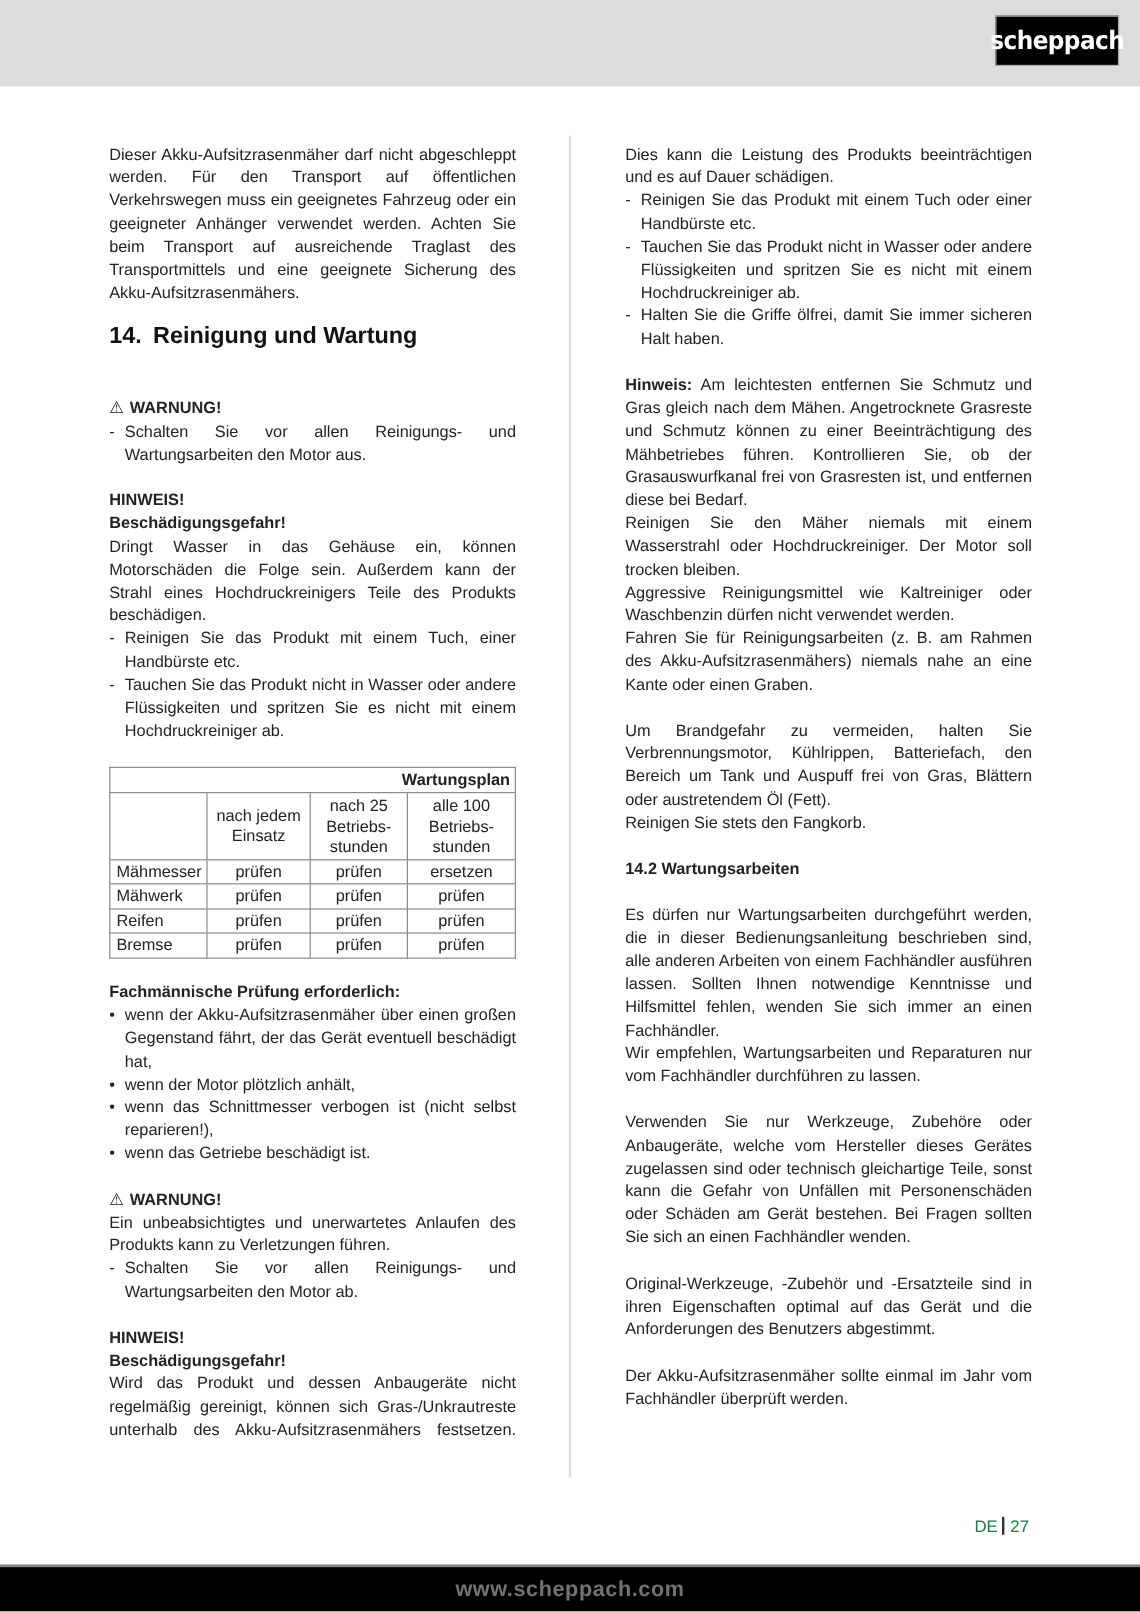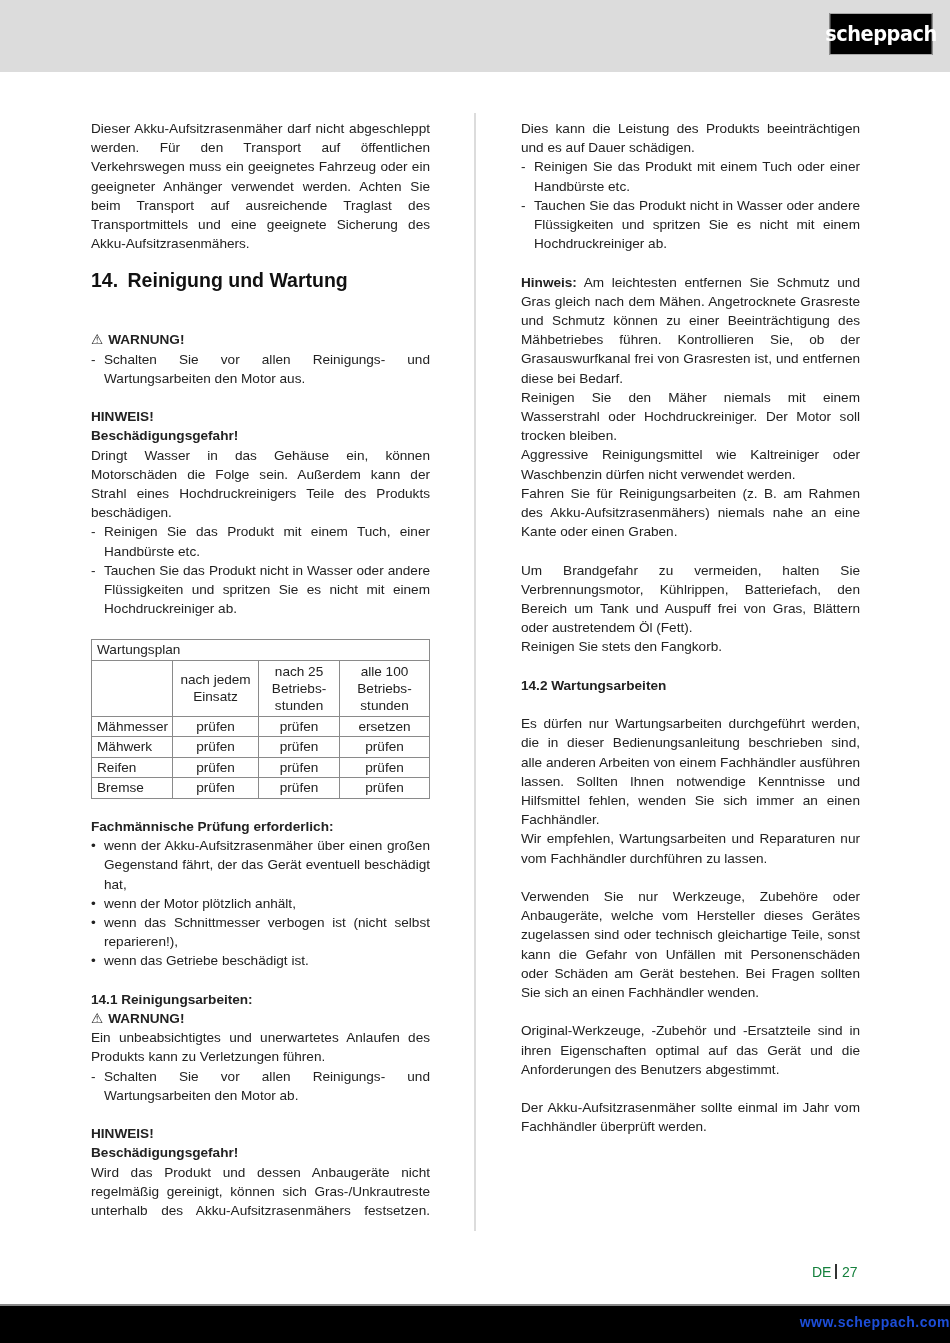--- a/index.html
+++ b/index.html
@@ -24,28 +24,28 @@
   .warn-ico { font-weight: normal; margin-right: 5px; }
 
   ul.dash, ul.bullet { list-style: none; }
   ul.dash li, ul.bullet li { position: relative; padding-left: 13px; text-align: justify; }
   ul.dash li::before { content: "-"; position: absolute; left: 0; top: 0; }
   ul.bullet li::before { content: "•"; position: absolute; left: 0; top: 0; }
 
   table.plan { border-collapse: collapse; width: 339px; margin-top: 3px; font-size: 13.6px; line-height: 17.5px; }
   table.plan td { border: 1px solid #8a8a8a; padding: 1px 4px; text-align: center; vertical-align: middle; }
   table.plan td.rowlabel { text-align: left; padding-left: 5px; }
-  table.plan td.title { text-align: left; font-weight: normal; padding-left: 5px; }
+  table.plan td.title { text-align: right; font-weight: bold; padding-left: 5px; }
   table.plan tr.hdr td { height: 56px; line-height: 17px; }
 
   .pagenum { position: absolute; left: 812px; top: 1264px; font-size: 14px; color: #15803d; }
   .pagenum .sep { display: inline-block; width: 1.5px; height: 15px; background: #333; vertical-align: -2px; margin: 0 5px 0 4px; }
 
   .footer-bar { position: absolute; left: 0; top: 1304px; width: 950px; height: 39px; background: #000; border-top: 2px solid #888; }
-  .footer-url { position: absolute; left: 0; top: 1314px; width: 950px; text-align: right; color: #1d4ed8; font-weight: bold; font-size: 14px; letter-spacing: 0.5px; }
+  .footer-url { position: absolute; left: 0; top: 1314px; width: 950px; text-align: center; color: #737373; font-weight: bold; font-size: 18px; letter-spacing: 0.5px; }
 </style>
 </head>
 <body>
 
 <div class="header-bar"></div>
 <div class="logo">scheppach</div>
 
 <div class="divider"></div>
 
 <div class="col col-left">
@@ -114,40 +114,40 @@
   <div style="height:18px"></div>
   <div class="bold">Fachmännische Prüfung erforderlich:</div>
   <ul class="bullet">
     <li>wenn der Akku-Aufsitzrasenmäher über einen großen Gegenstand fährt, der das Gerät eventuell beschädigt hat,</li>
     <li>wenn der Motor plötzlich anhält,</li>
     <li>wenn das Schnittmesser verbogen ist (nicht selbst reparieren!),</li>
     <li>wenn das Getriebe beschädigt ist.</li>
   </ul>
 
   <div class="gap"></div>
-  <div class="bold">14.1 Reinigungsarbeiten:</div>
   <div class="bold">
     <span class="warn-ico">⚠</span><span>WARNUNG!</span>
   </div>
   <p>Ein unbeabsichtigtes und unerwartetes Anlaufen des Produkts kann zu Verletzungen führen.</p>
   <ul class="dash">
     <li>Schalten Sie vor allen Reinigungs- und Wartungsarbeiten den Motor ab.</li>
   </ul>
 
   <div class="gap"></div>
   <div class="bold">HINWEIS!</div>
   <div class="bold">Beschädigungsgefahr!</div>
   <p class="justify-last">Wird das Produkt und dessen Anbaugeräte nicht regelmäßig gereinigt, können sich Gras-/Unkrautreste unterhalb des Akku-Aufsitzrasenmähers festsetzen.</p>
 </div>
 
 <div class="col col-right">
   <p>Dies kann die Leistung des Produkts beeinträchtigen und es auf Dauer schädigen.</p>
   <ul class="dash">
     <li>Reinigen Sie das Produkt mit einem Tuch oder einer Handbürste etc.</li>
     <li>Tauchen Sie das Produkt nicht in Wasser oder andere Flüssigkeiten und spritzen Sie es nicht mit einem Hochdruckreiniger ab.</li>
+    <li>Halten Sie die Griffe ölfrei, damit Sie immer sicheren Halt haben.</li>
   </ul>
 
   <div class="gap"></div>
   <p><span class="bold">Hinweis:</span> <span>Am leichtesten entfernen Sie Schmutz und Gras gleich nach dem Mähen. Angetrocknete Grasreste und Schmutz können zu einer Beeinträchtigung des Mähbetriebes führen. Kontrollieren Sie, ob der Grasauswurfkanal frei von Grasresten ist, und entfernen diese bei Bedarf.</span></p>
   <p>Reinigen Sie den Mäher niemals mit einem Wasserstrahl oder Hochdruckreiniger. Der Motor soll trocken bleiben.</p>
   <p>Aggressive Reinigungsmittel wie Kaltreiniger oder Waschbenzin dürfen nicht verwendet werden.</p>
   <p>Fahren Sie für Reinigungsarbeiten (z. B. am Rahmen des Akku-Aufsitzrasenmähers) niemals nahe an eine Kante oder einen Graben.</p>
 
   <div class="gap"></div>
   <p>Um Brandgefahr zu vermeiden, halten Sie Verbrennungsmotor, Kühlrippen, Batteriefach, den Bereich um Tank und Auspuff frei von Gras, Blättern oder austretendem Öl (Fett).</p>

